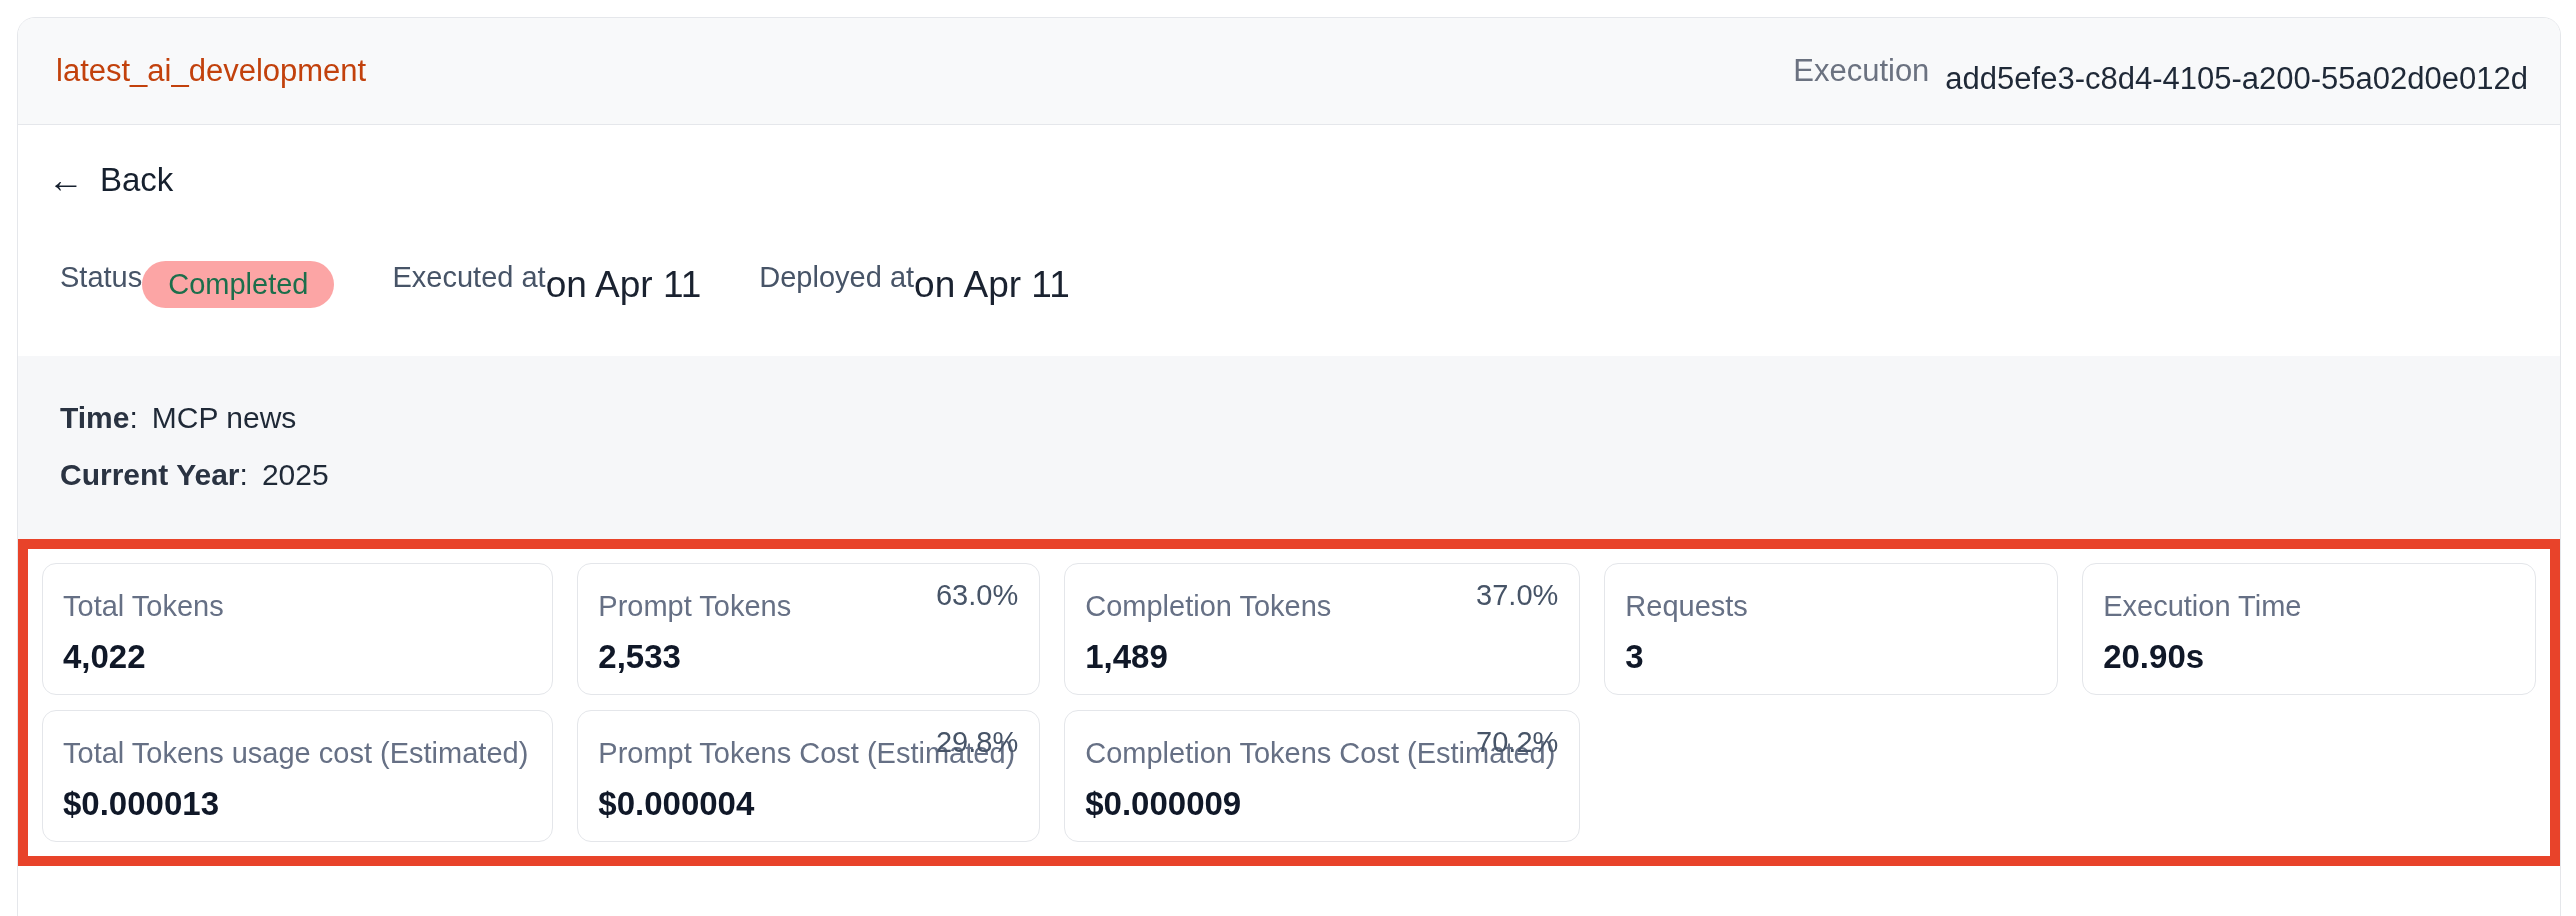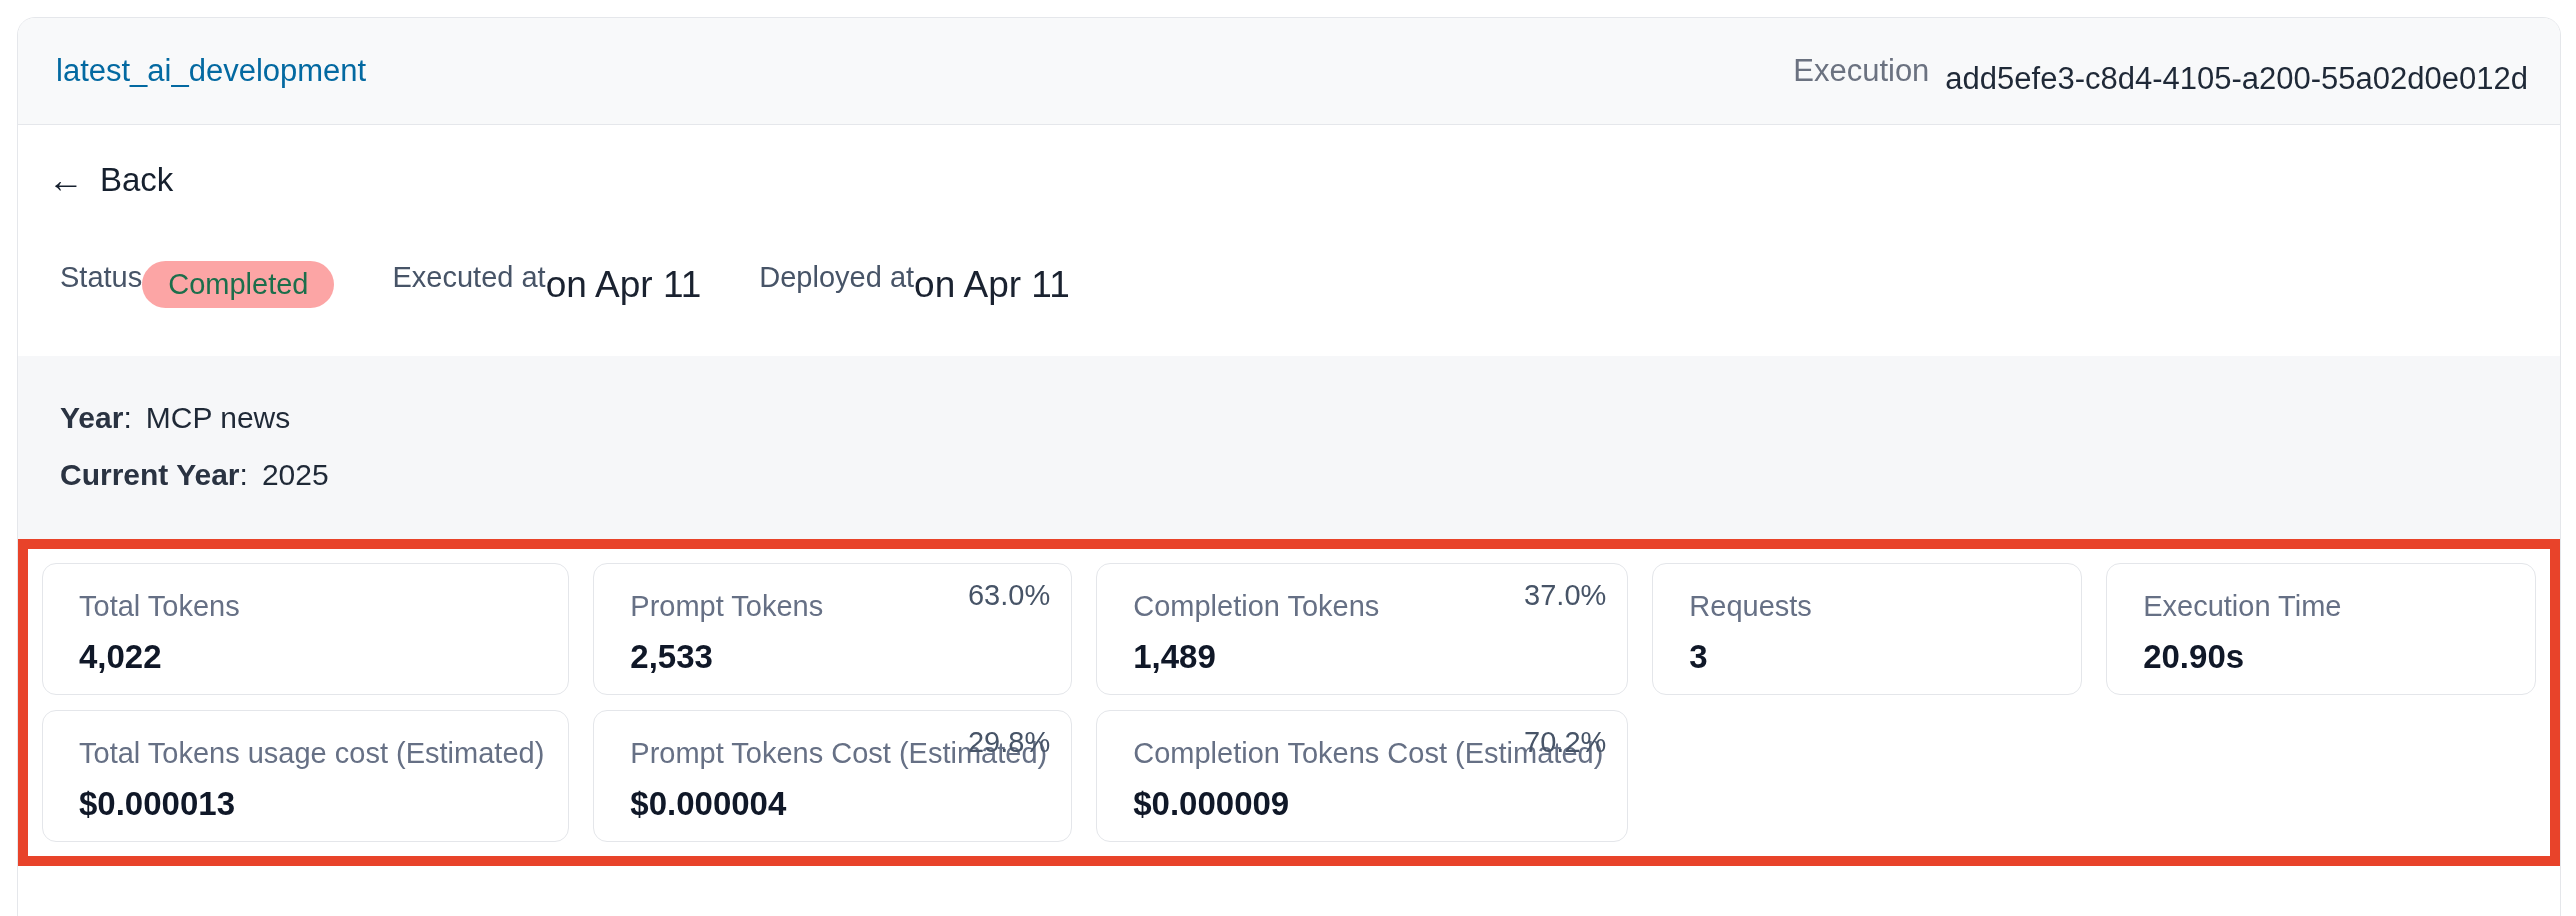--- a/index.html
+++ b/index.html
@@ -24,21 +24,21 @@
     background: #f8f9fa;
     border-bottom: 1px solid #e5e7eb;
     border-radius: 17px 17px 0 0;
     display: flex;
     align-items: center;
     justify-content: space-between;
     padding: 0 32px 0 38px;
   }
   .header-title {
     font-size: 31px;
-    color: #0369a1;
+    color: #c2410c;
   }
   .execution-group {
     display: flex;
     align-items: center;
     gap: 16px;
     font-size: 31px;
   }
   .execution-label { color: #6b7280; }
   .execution-id { color: #1f2937; margin-top: 15px; }
   
@@ -107,21 +107,21 @@
     display: grid;
     grid-template-columns: repeat(5, 1fr);
     gap: 15px 24px;
   }
   .metric-card {
     position: relative;
     height: 132px;
     background: #ffffff;
     border: 1px solid #e4e6ea;
     border-radius: 14px;
-    padding: 25px 24px 0 36px;
+    padding: 25px 24px 0 20px;
   }
   .metric-label {
     font-size: 29px;
     color: #667085;
     line-height: 34px;
     white-space: nowrap;
   }
   .metric-value {
     margin-top: 15px;
     font-size: 33px;
@@ -167,21 +167,21 @@
       <span class="meta-value">on Apr 11</span>
     </div>
     <div class="status-col">
       <span class="meta-label">Deployed at</span>
       <span class="meta-value">on Apr 11</span>
     </div>
   </div>
 
   <div class="topic-section">
     <div class="topic-line">
-      <b>Year</b><span class="topic-sep">:</span><span>MCP news</span>
+      <b>Time</b><span class="topic-sep">:</span><span>MCP news</span>
     </div>
     <div class="topic-line">
       <b>Current Year</b><span class="topic-sep">:</span><span>2025</span>
     </div>
   </div>
 
   <div class="stats-section">
     <div class="stats-grid">
 
       <div class="metric-card">

